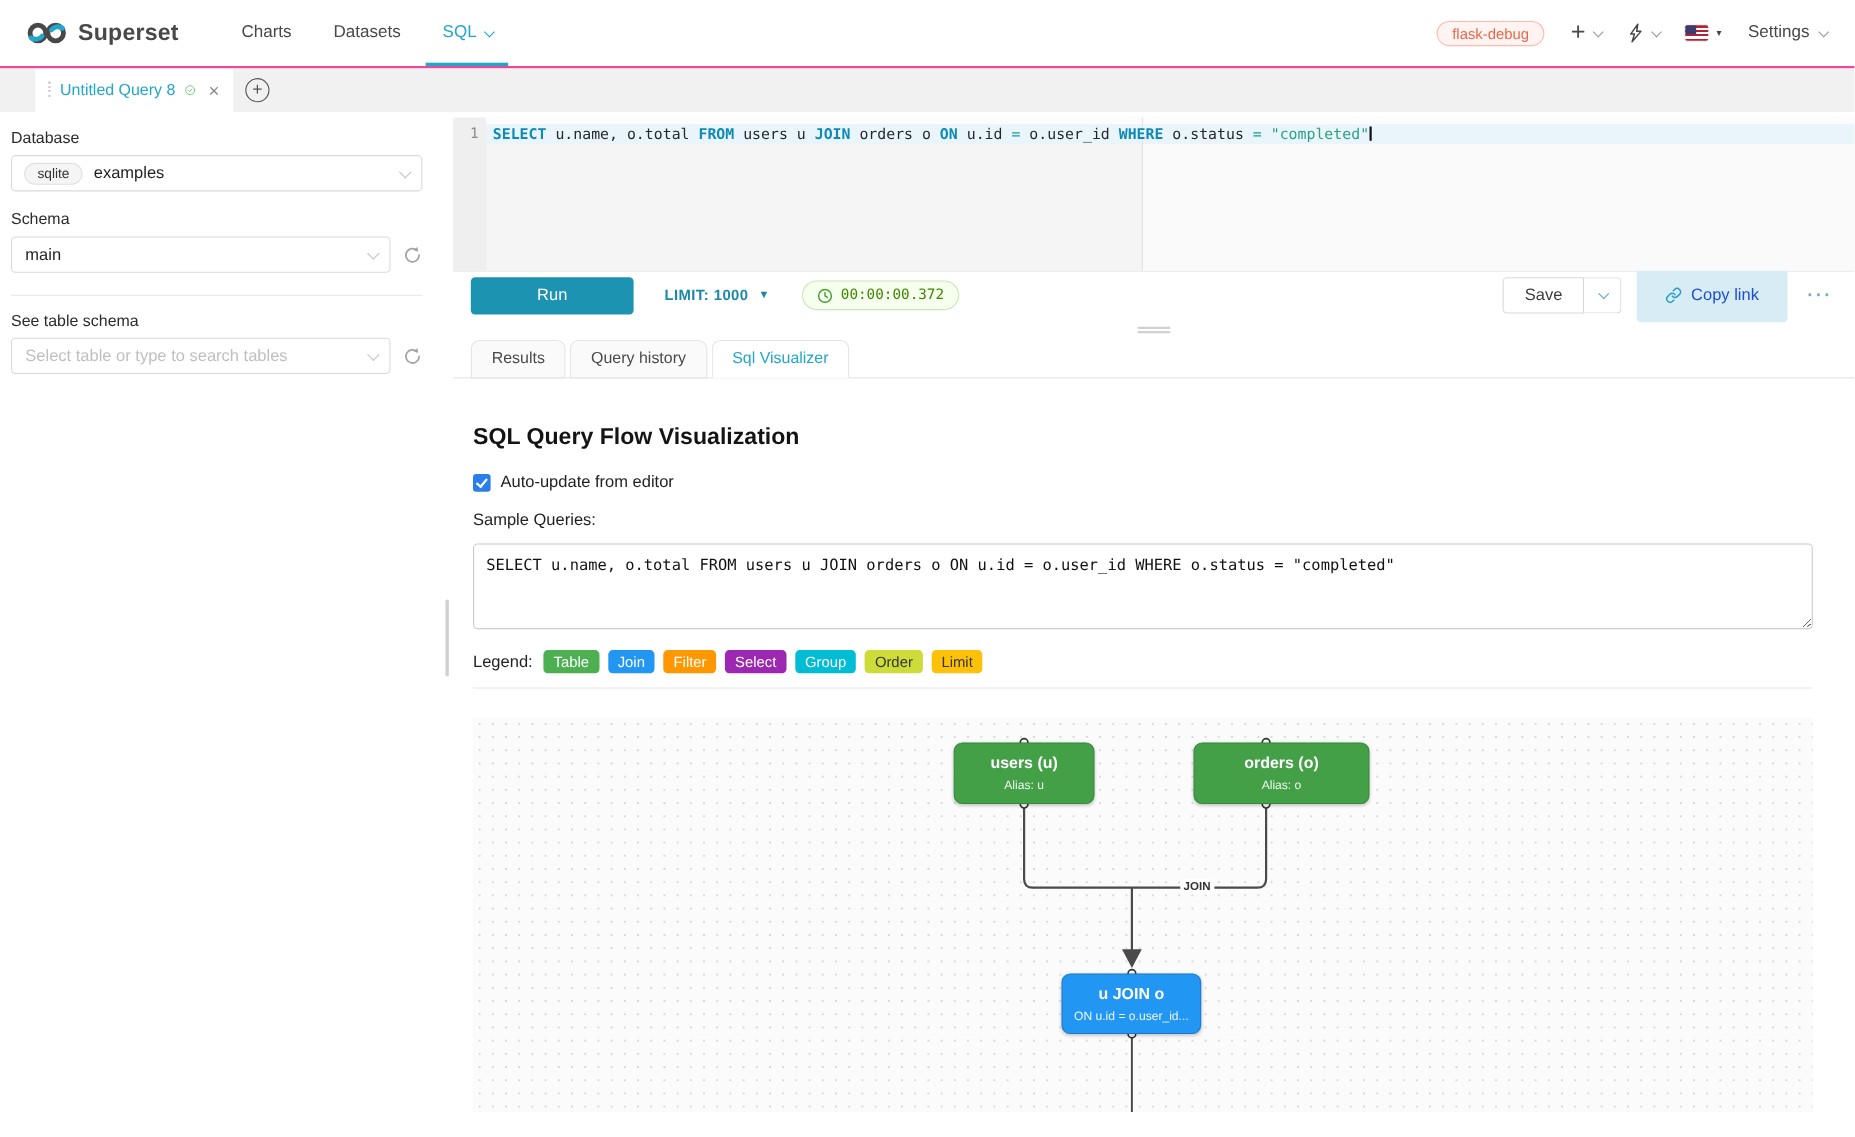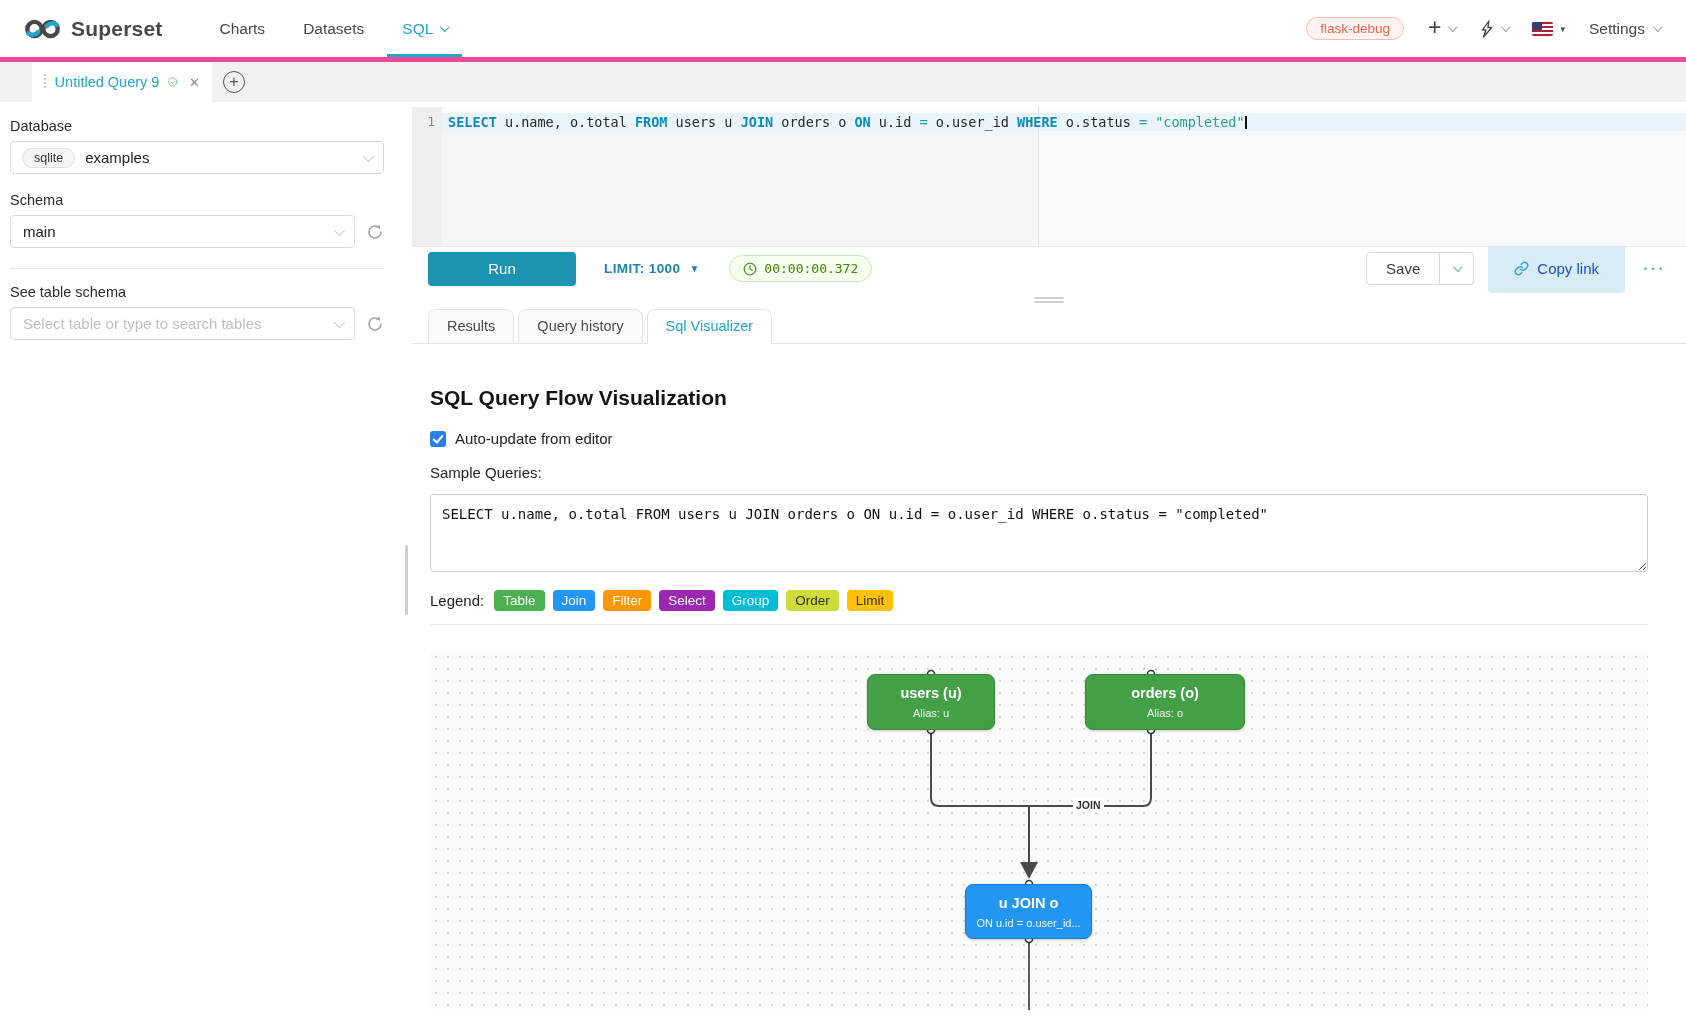--- a/index.html
+++ b/index.html
@@ -1,21 +1,21 @@
 <!DOCTYPE html>
 <html><head>
 <meta charset="utf-8">
 <style>
   * { margin:0; padding:0; box-sizing:border-box; }
   html,body { width:1686px; height:1034px; overflow:hidden; background:#fff;
     font-family:"Liberation Sans", sans-serif; color:#333; }
 
   
   .navbar { height:62px; display:flex; align-items:center; padding:0 26px 0 24px;
-    background:#fff; border-bottom:5px solid #ec4899; position:relative; }
+    background:#fff; border-bottom:2px solid #ec4899; position:relative; }
   .brand { display:flex; align-items:center; gap:9px; }
   .brand-name { font-size:21px; font-weight:800; color:#484848; letter-spacing:.2px; }
   .nav-menu { display:flex; align-items:center; margin-left:38px; height:100%; }
   .nav-item { font-size:15.5px; color:#484848; padding:0 19px; height:100%;
     display:flex; align-items:center; gap:7px; cursor:pointer; position:relative; }
   .nav-item.active { color:#20a7c9; }
   .nav-item.active::after { content:""; position:absolute; left:4px; right:4px; bottom:0;
     height:3px; background:#20a7c9; }
   .chev { width:7px; height:7px; border-right:1.6px solid #999; border-bottom:1.6px solid #999;
     transform:rotate(45deg) translateY(-2px); display:inline-block; }
@@ -188,21 +188,21 @@
     <div class="settings">
       <span>Settings</span>
       <span class="chev"></span>
     </div>
   </div>
 </div>
 
 <div class="tabstrip">
   <div class="querytab">
     <span class="dragdots"></span>
-    <span class="querytab-label">Untitled Query 9</span>
+    <span class="querytab-label">Untitled Query 8</span>
     <svg class="lineicon" width="18" height="18" viewBox="0 0 18 18">
       <circle cx="9" cy="9" r="7.6" stroke="#5ec269" stroke-width="1.4"></circle>
       <path d="M5.6 9.2 l2.3 2.3 4.3-4.6" stroke="#5ec269" stroke-width="1.4"></path>
     </svg>
     <span class="tab-close">✕</span>
   </div>
   <div class="addtab">
     <span class="addtab-circle">+</span>
   </div>
 </div>

